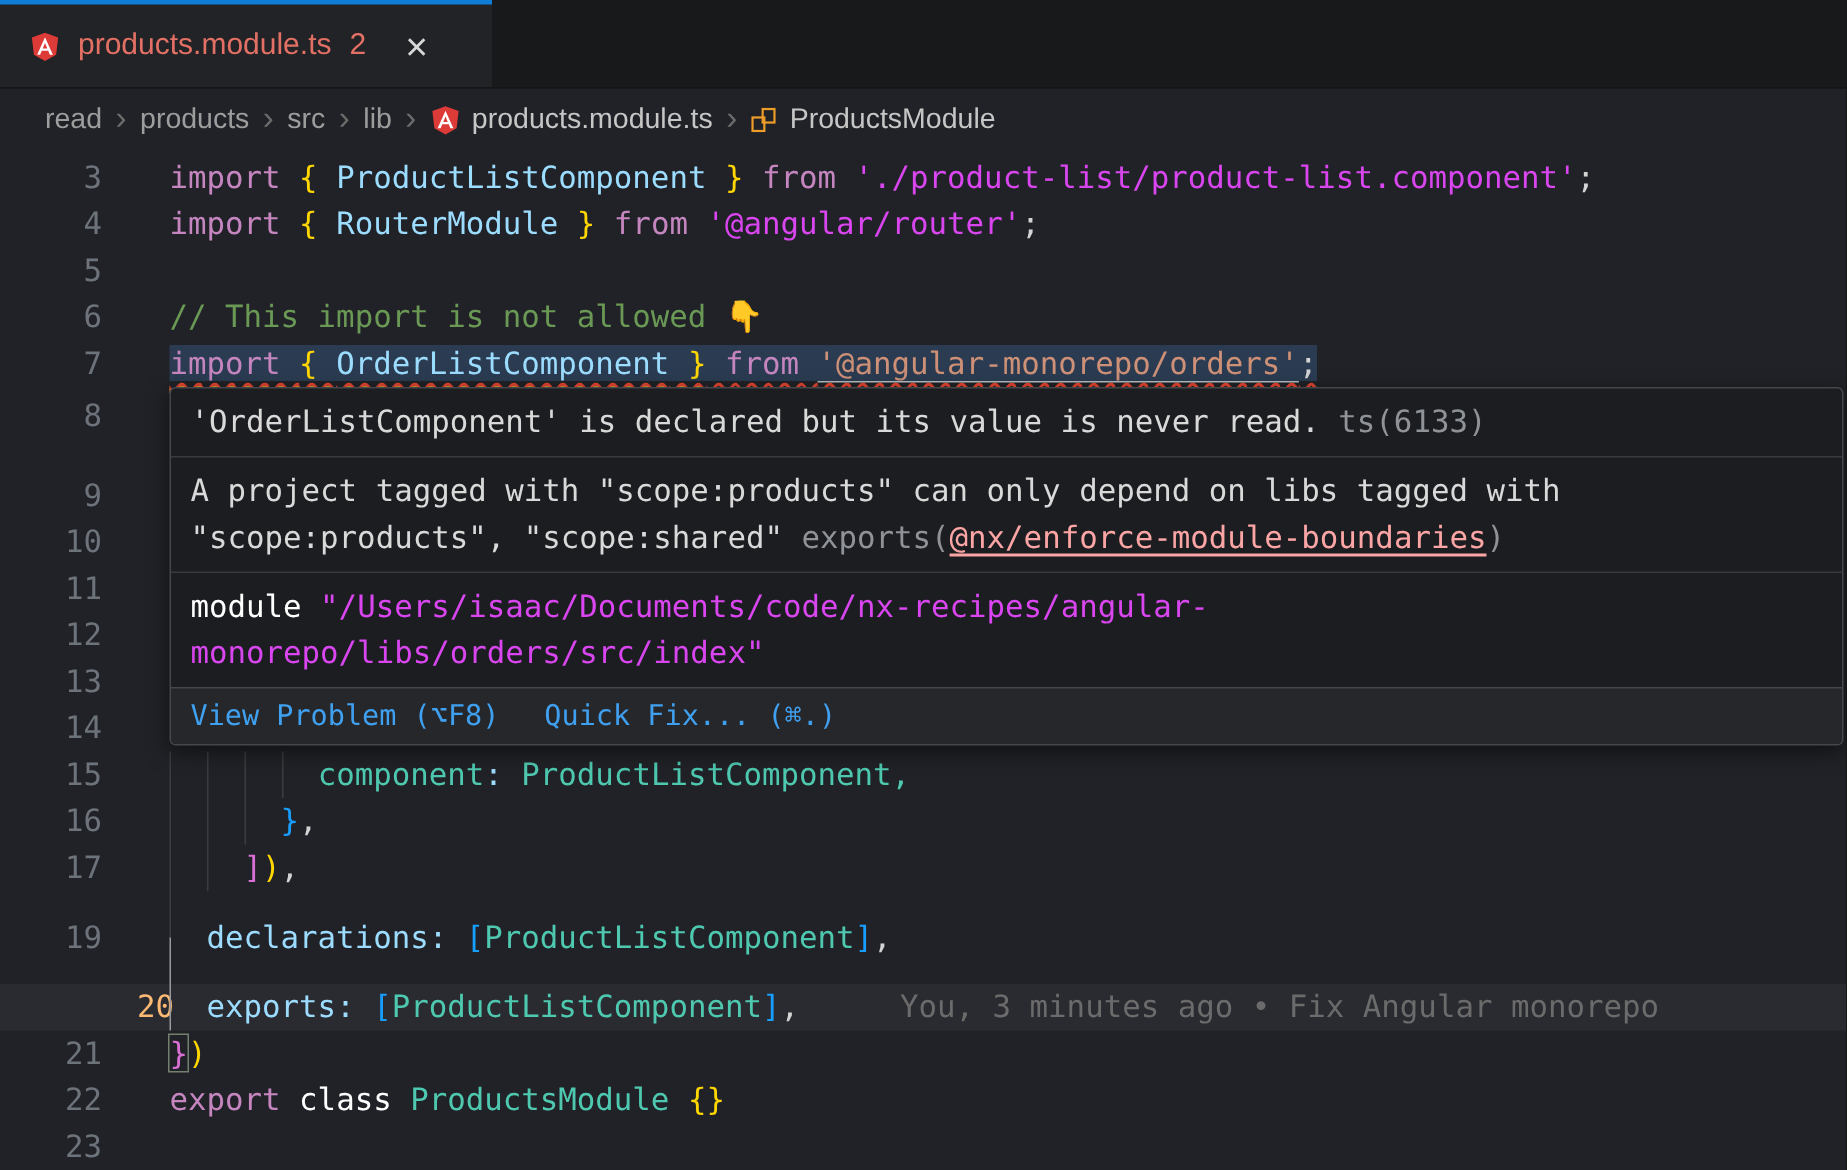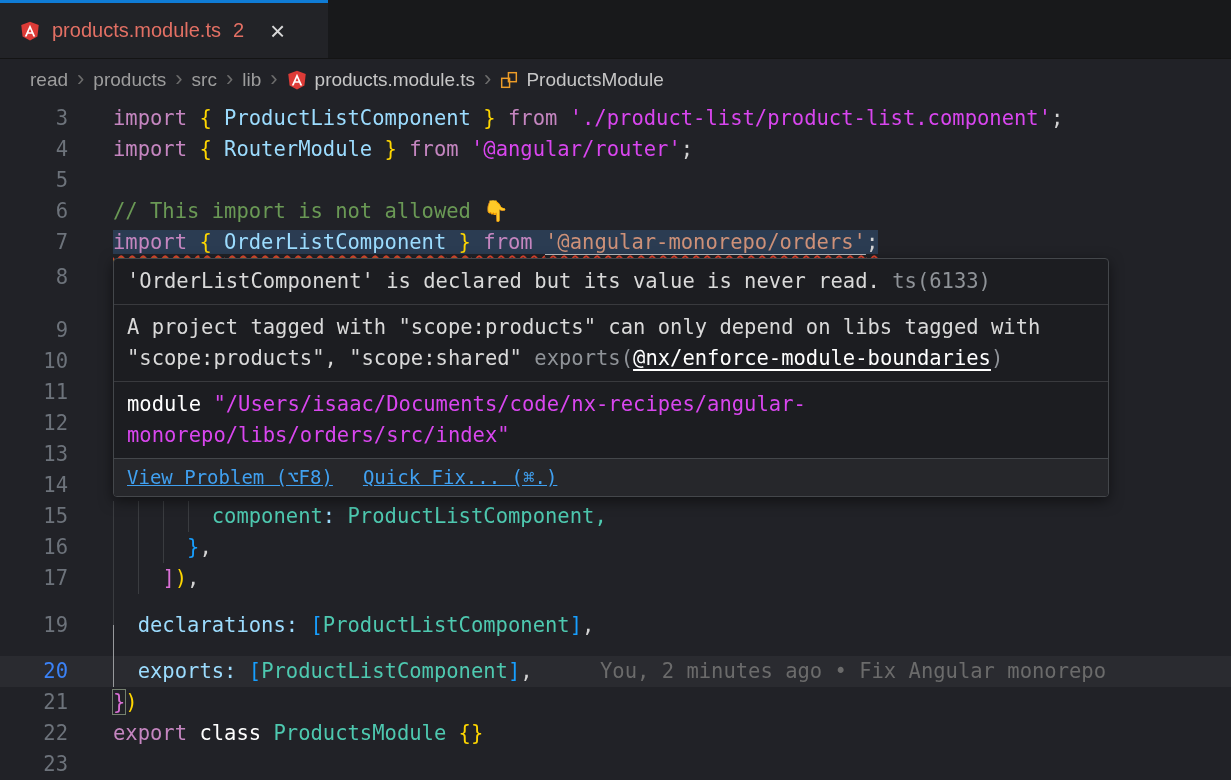--- a/index.html
+++ b/index.html
@@ -17,50 +17,50 @@
               padding-left:30px;gap:9px;font-size:19px;color:#9d9d9d;}
   .crumb{display:flex;align-items:center;gap:8px;white-space:nowrap;cursor:pointer;}
   .crumb.bright{color:#c6c6c6;}
   .crumb-sep{color:#6c6c6c;font-size:22px;line-height:20px;transform:translateY(-1px);}
   
   .editor{position:absolute;left:0;top:100px;width:1231px;height:680px;
           font-family:"DejaVu Sans Mono","Liberation Mono",monospace;font-size:20.5px;line-height:31px;}
   .line{position:absolute;left:0;width:100%;height:31px;}
   .line.current{background:rgba(255,255,255,0.045);}
   .ln{position:absolute;left:0;top:0;width:68px;text-align:right;color:#6d737b;cursor:pointer;}
-  .line.current .ln{color:#3b82f6;}
+  .line.current .ln{color:#fdba74;margin-left:48px;}
   .code{position:absolute;left:113px;top:0;white-space:pre;color:#d4d4d4;}
   .blame{position:absolute;left:600px;top:0;white-space:pre;color:#6b6b6b;}
   .guide{position:absolute;width:1px;background:#3a3c40;}
   .guide.bright{background:#97999c;}
   
   .tk-kw{color:#c586c0}.tk-kw2{color:#ffffff}.tk-var{color:#9cdcfe}.tk-type{color:#4ec9b0}
   .tk-str{color:#d946ef}.tk-cmt{color:#6a9955}.tk-pun{color:#d4d4d4}
   .tk-b1{color:#ffd700}.tk-b2{color:#da70d6}.tk-b3{color:#179fff}
   .tk-dim{color:#8f9398}.tk-txt{color:#d9d9d9}
-  .tk-link{color:#ffffff;text-decoration:underline;text-underline-offset:4px;cursor:pointer;}
+  .tk-link{color:#fca5a5;text-decoration:underline;text-underline-offset:4px;cursor:pointer;}
   .tk-strlink{color:#ce9178;text-decoration:underline;text-decoration-color:#b9bdc1;
               text-decoration-thickness:1px;text-underline-offset:5px;cursor:pointer;}
   .tk-emoji{font-family:"DejaVu Sans",sans-serif;color:#f5c542;}
   .match{outline:1px solid #74806f;outline-offset:0px;}
   .sq-red{text-decoration-line:underline;text-decoration-style:wavy;text-decoration-color:#e4452f;
           text-decoration-thickness:2px;text-underline-offset:6px;background:#2b3c52;margin-top:28px;}
   .sq-orn{text-decoration-line:underline;text-decoration-style:wavy;text-decoration-color:#d7972f;
           text-decoration-thickness:2px;text-underline-offset:8px;}
   
-  .hover-popup{position:absolute;left:113px;top:158px;width:996px;box-sizing:border-box;
+  .hover-popup{position:absolute;left:113px;top:158px;width:1116px;box-sizing:border-box;
                background:#1c1d21;border:1px solid #44474b;border-radius:4px;z-index:20;
                box-shadow:0 4px 14px rgba(0,0,0,0.5);overflow:hidden;}
   .hv-section{padding:7px 13px;border-top:1px solid #393a3e;}
   .hv-section:first-child{border-top:none;}
   .hv-row{white-space:pre;font-family:"DejaVu Sans Mono","Liberation Mono",monospace;
           font-size:20.5px;line-height:31px;color:#d9d9d9;}
   .hv-actions{height:37px;display:flex;align-items:center;gap:30px;padding:0 13px;
               background:#26272b;border-top:1px solid #44474b;font-size:19px;}
-  .hv-action{color:#40a0f0;cursor:pointer;white-space:pre;text-decoration:underline;}
+  .hv-action{color:#40a0f0;cursor:pointer;white-space:pre;}
   .icon{display:inline-flex;flex:none;}
 </style>
 </head>
 <body>
 
 <div class="canvas">
 
   <div class="tabbar">
     <div class="tab">
       <span class="icon" id="tab-ng-icon">
@@ -193,21 +193,21 @@
         <span class="ln">17</span>
         <span class="code"><span class="tk-pun">    </span><span class="tk-b2">]</span><span class="tk-b1">)</span><span class="tk-pun">,</span></span>
       </div>
       <div class="line" style="top: 510px; padding-left: 15px;">
         <span class="ln">19</span>
         <span class="code"><span class="tk-pun">  </span><span class="tk-var">declarations</span><span class="tk-var">: </span><span class="tk-b3">[</span><span class="tk-type">ProductListComponent</span><span class="tk-b3">]</span><span class="tk-pun">,</span></span>
       </div>
       <div class="line current" style="top: 556px;">
         <span class="ln">20</span>
         <span class="code"><span class="tk-pun">  </span><span class="tk-var">exports</span><span class="tk-var">: </span><span class="tk-b3">[</span><span class="tk-type">ProductListComponent</span><span class="tk-b3">]</span><span class="tk-pun">,</span></span>
-        <span class="blame">You, 2 minutes ago • Fix Angular monorepo</span>
+        <span class="blame">You, 3 minutes ago • Fix Angular monorepo</span>
       </div>
       <div class="line" style="top: 587px;">
         <span class="ln">21</span>
         <span class="code"><span class="tk-b2 match">}</span><span class="tk-b1">)</span></span>
       </div>
       <div class="line" style="top: 618px;">
         <span class="ln">22</span>
         <span class="code"><span class="tk-kw">export </span><span class="tk-kw2">class </span><span class="tk-type">ProductsModule </span><span class="tk-b1">{}</span></span>
       </div>
       <div class="line" style="top: 649px;">

